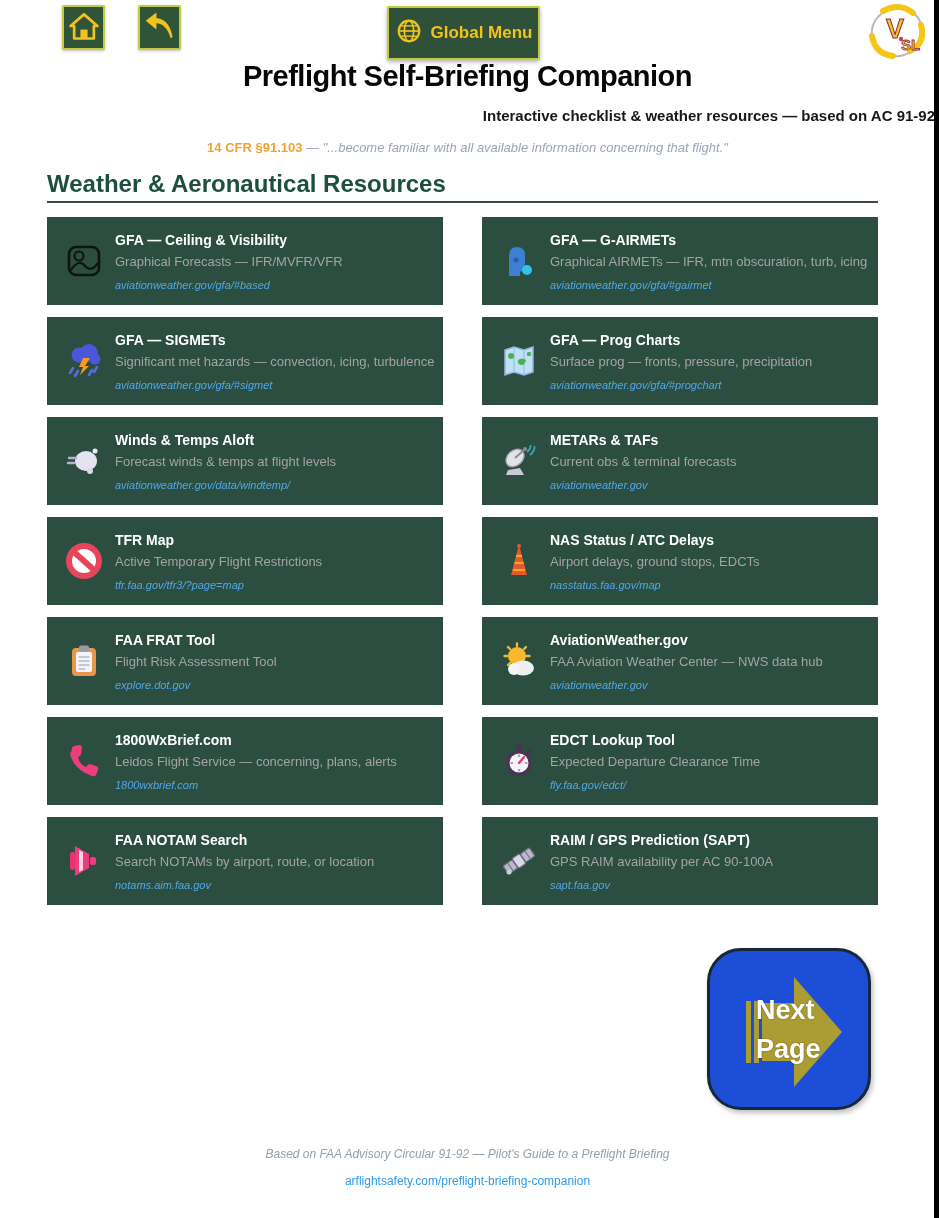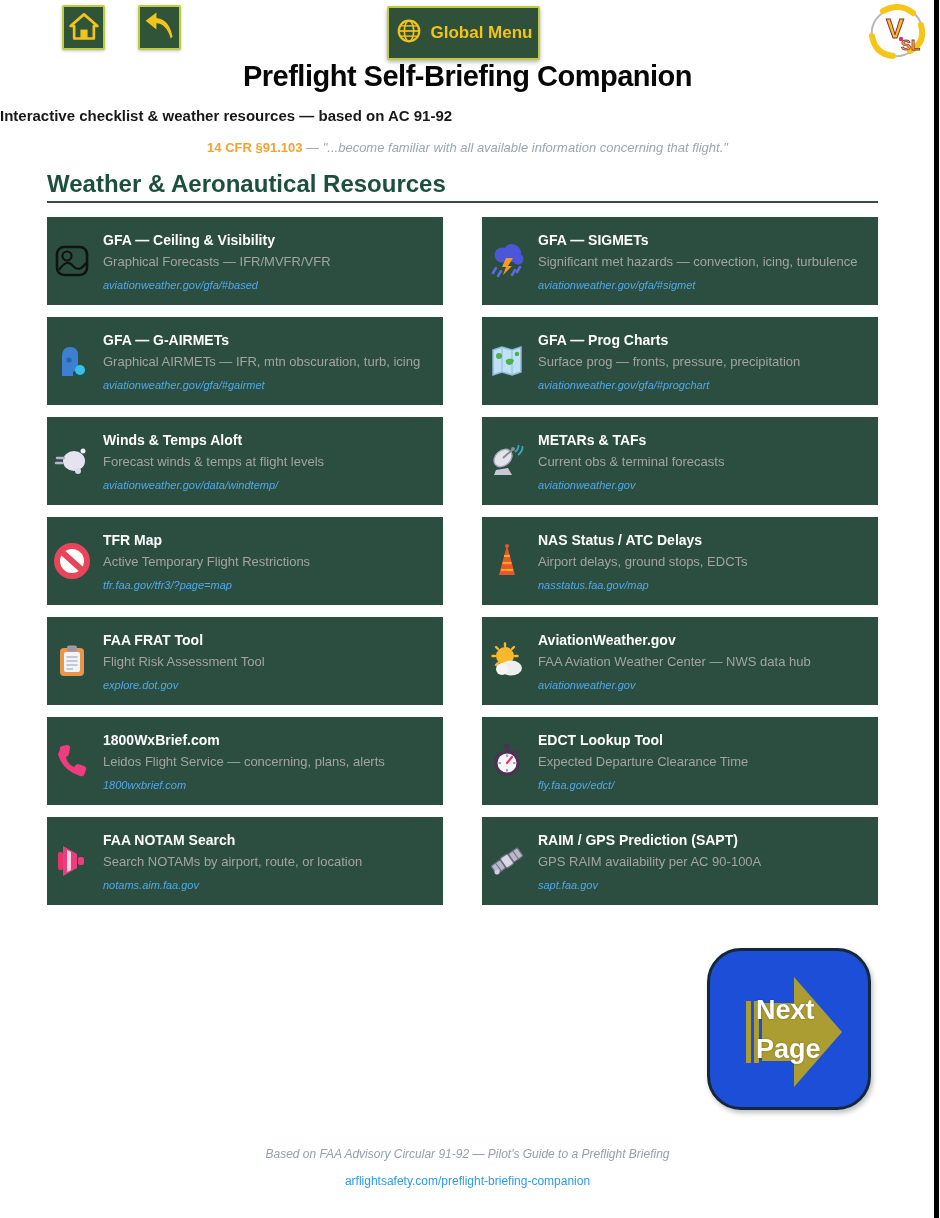--- a/index.html
+++ b/index.html
@@ -23,21 +23,21 @@
     box-shadow:0 2px 4px rgba(0,0,0,.3);
   }
   .global-menu .gm-label{color:#f2c31d;font-weight:bold;font-size:17px;}
   .logo{position:absolute;left:860px;top:1px;width:74px;height:60px;}
   
   .page-title{
     position:absolute;left:0;top:60px;width:935px;text-align:center;
     font-size:29px;font-weight:bold;color:#060606;letter-spacing:-.5px;
   }
   .page-subtitle{
-    position:absolute;left:0;top:107px;width:935px;text-align:left;
+    position:absolute;left:0;top:107px;width:935px;text-align:right;
     font-size:15px;font-weight:bold;color:#181818;
   }
   .reg-line{
     position:absolute;left:0;top:140px;width:935px;text-align:center;font-size:13px;
   }
   .reg-ref{color:#f2a233;font-weight:bold;}
   .reg-sep{color:#9aa5b6;}
   .reg-quote{color:#9aa5b6;font-style:italic;}
   .section-heading{
     position:absolute;left:47px;top:170px;font-size:24px;font-weight:bold;color:#1d4f3f;
@@ -45,21 +45,21 @@
   .section-rule{
     position:absolute;left:47px;top:201px;width:831px;height:2px;background:#3c4a45;
   }
   
   .grid{
     position:absolute;left:47px;top:217px;width:831px;
     display:grid;grid-template-columns:396px 396px;column-gap:39px;row-gap:12px;
   }
   .card{
     height:88px;background:#2c4e41;display:flex;align-items:center;
-    padding-left:6px;box-sizing:border-box;gap:12px;cursor:pointer;
+    padding-left:18px;box-sizing:border-box;gap:12px;cursor:pointer;
   }
   .card-icon{width:38px;height:38px;flex:none;}
   .card-icon svg{width:38px;height:38px;display:block;}
   .card-text{display:flex;flex-direction:column;min-width:0;}
   .card-title{color:#ffffff;font-weight:bold;font-size:14px;line-height:18px;}
   .card-desc{color:#a3a3a3;font-size:13px;line-height:16px;margin-top:5px;}
   .card-link{color:#4fa8e8;font-size:11px;font-style:italic;line-height:14px;margin-top:8px;}
   
   .next-page{
     position:absolute;left:707px;top:948px;width:164px;height:162px;background:#1d4ed8;
@@ -150,50 +150,50 @@
       </span>
     <span class="card-text">
       <span class="card-title">GFA — Ceiling &amp; Visibility</span>
       <span class="card-desc">Graphical Forecasts — IFR/MVFR/VFR</span>
       <span class="card-link">aviationweather.gov/gfa/#based</span>
     </span>
   </div>
     <div class="card">
     <span class="card-icon">
         <svg viewBox="0 0 38 38">
+          <path d="M9 34 L9 14 Q9 5 17 5 Q25 5 25 13 L25 22 Q25 28 20 30 L20 34 Z" fill="#3d7fd0"></path>
+          <circle cx="16" cy="18" r="2.6" fill="#2b5fa8"></circle>
+          <circle cx="27" cy="28" r="5" fill="#35c1ee"></circle>
+        </svg>
+      </span>
+    <span class="card-text">
+      <span class="card-title">GFA — G-AIRMETs</span>
+      <span class="card-desc">Graphical AIRMETs — IFR, mtn obscuration, turb, icing</span>
+      <span class="card-link">aviationweather.gov/gfa/#gairmet</span>
+    </span>
+  </div>
+    <div class="card">
+    <span class="card-icon">
+        <svg viewBox="0 0 38 38">
           <circle cx="14" cy="13" r="7.5" fill="#4d55d8"></circle>
           <circle cx="24" cy="11" r="9" fill="#4d55d8"></circle>
           <circle cx="30" cy="17" r="5.5" fill="#4d55d8"></circle>
           <polygon points="18,16 25,16 20,24 24,24 15,33 18,25 14,25" fill="#f59a23"></polygon>
           <g stroke="#5b6be0" stroke-width="2.6" stroke-linecap="round">
             <line x1="8" y1="26" x2="5" y2="31"></line>
             <line x1="13" y1="29" x2="10" y2="34"></line>
             <line x1="27" y1="28" x2="24" y2="33"></line>
             <line x1="32" y1="25" x2="29" y2="30"></line>
           </g>
         </svg>
       </span>
     <span class="card-text">
       <span class="card-title">GFA — SIGMETs</span>
       <span class="card-desc">Significant met hazards — convection, icing, turbulence</span>
       <span class="card-link">aviationweather.gov/gfa/#sigmet</span>
-    </span>
-  </div>
-    <div class="card">
-    <span class="card-icon">
-        <svg viewBox="0 0 38 38">
-          <path d="M9 34 L9 14 Q9 5 17 5 Q25 5 25 13 L25 22 Q25 28 20 30 L20 34 Z" fill="#3d7fd0"></path>
-          <circle cx="16" cy="18" r="2.6" fill="#2b5fa8"></circle>
-          <circle cx="27" cy="28" r="5" fill="#35c1ee"></circle>
-        </svg>
-      </span>
-    <span class="card-text">
-      <span class="card-title">GFA — G-AIRMETs</span>
-      <span class="card-desc">Graphical AIRMETs — IFR, mtn obscuration, turb, icing</span>
-      <span class="card-link">aviationweather.gov/gfa/#gairmet</span>
     </span>
   </div>
     <div class="card">
     <span class="card-icon">
         <svg viewBox="0 0 38 38">
           <path d="M5 8 L14 5 L24 8 L33 5 L33 30 L24 33 L14 30 L5 33 Z" fill="#bfe0f5" stroke="#8fb8d8" stroke-width="1.5"></path>
           <path d="M14 5 L14 30 M24 8 L24 33" stroke="#9ec7e2" stroke-width="1.5" fill="none"></path>
           <circle cx="11" cy="14" r="3" fill="#4caf50"></circle>
           <path d="M18 18 q4 -3 8 0 q-1 5 -5 5 q-4 -1 -3 -5" fill="#4caf50"></path>
           <circle cx="29" cy="12" r="2.2" fill="#4caf50"></circle>

